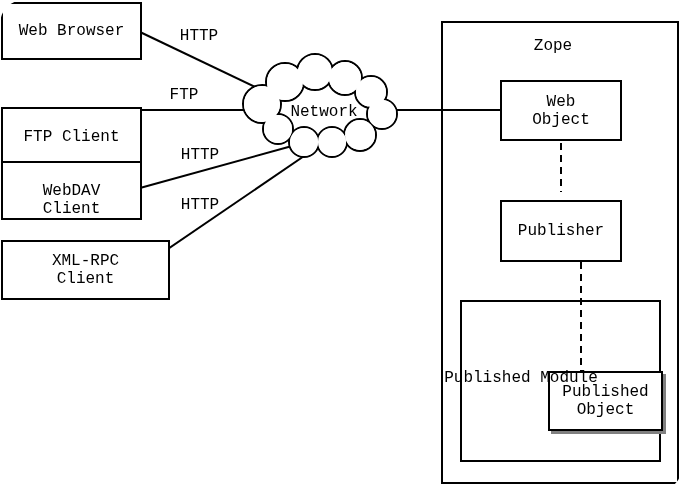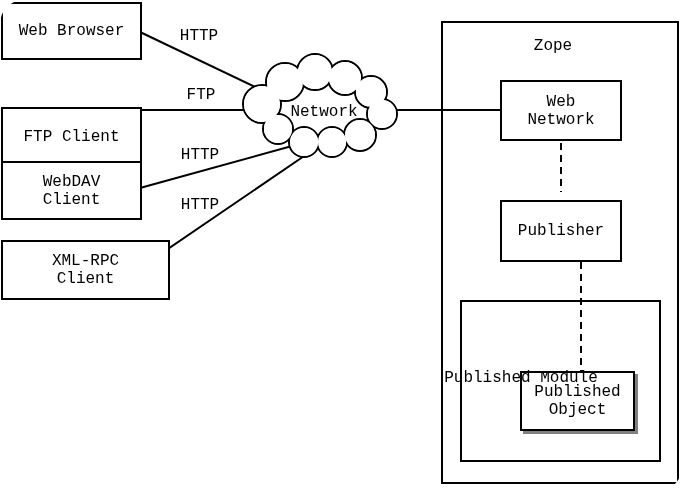--- a/index.html
+++ b/index.html
@@ -66,47 +66,47 @@
       <circle class="cloud-fill" cx="278" cy="129" r="14"></circle>
     </g>
   </svg>
 
   <div class="node" style="left:1px;top:2px;width:141px;height:58px;">
     <span>Web Browser</span>
   </div>
   <div class="node" style="left:1px;top:80px;width:141px;height:60px;margin-top:27px;">
     <span>FTP Client</span>
   </div>
-  <div class="node" style="left:1px;top:161px;width:141px;height:59px;">
+  <div class="node" style="left:1px;top:161px;width:141px;height:59px;align-items:flex-end;">
     <span class="pre">WebDAV
 Client</span>
   </div>
   <div class="node" style="left:1px;top:240px;width:169px;height:60px;">
     <span class="pre">XML-RPC
 Client</span>
   </div>
 
   <div class="lbl" style="left:199px;top:36px;">HTTP</div>
-  <div class="lbl" style="left:201px;top:95px;">FTP</div>
+  <div class="lbl" style="left:184px;top:95px;">FTP</div>
   <div class="lbl" style="left:200px;top:155px;">HTTP</div>
   <div class="lbl" style="left:200px;top:205px;">HTTP</div>
 
   <div class="lbl" style="left:324px;top:112px;">Network</div>
 
   <div class="node hollow" style="left:441px;top:21px;width:238px;height:463px;"></div>
   <div class="lbl" style="left:553px;top:46px;">Zope</div>
 
   <div class="node" style="left:500px;top:80px;width:122px;height:61px;">
     <span class="pre">Web
-Network</span>
+Object</span>
   </div>
   <div class="node" style="left:500px;top:200px;width:122px;height:62px;">
     <span>Publisher</span>
   </div>
   <div class="node hollow" style="left:460px;top:300px;width:201px;height:162px;"></div>
   <div class="lbl pre" style="left:521px;top:334px;margin-top:44px;">Published
 Module</div>
-  <div class="node shadowed" style="left:520px;top:371px;width:115px;height:60px;">
+  <div class="node shadowed" style="left:548px;top:371px;width:115px;height:60px;">
     <span class="pre">Published
 Object</span>
   </div>
 
 </div>
 
 </body></html>

